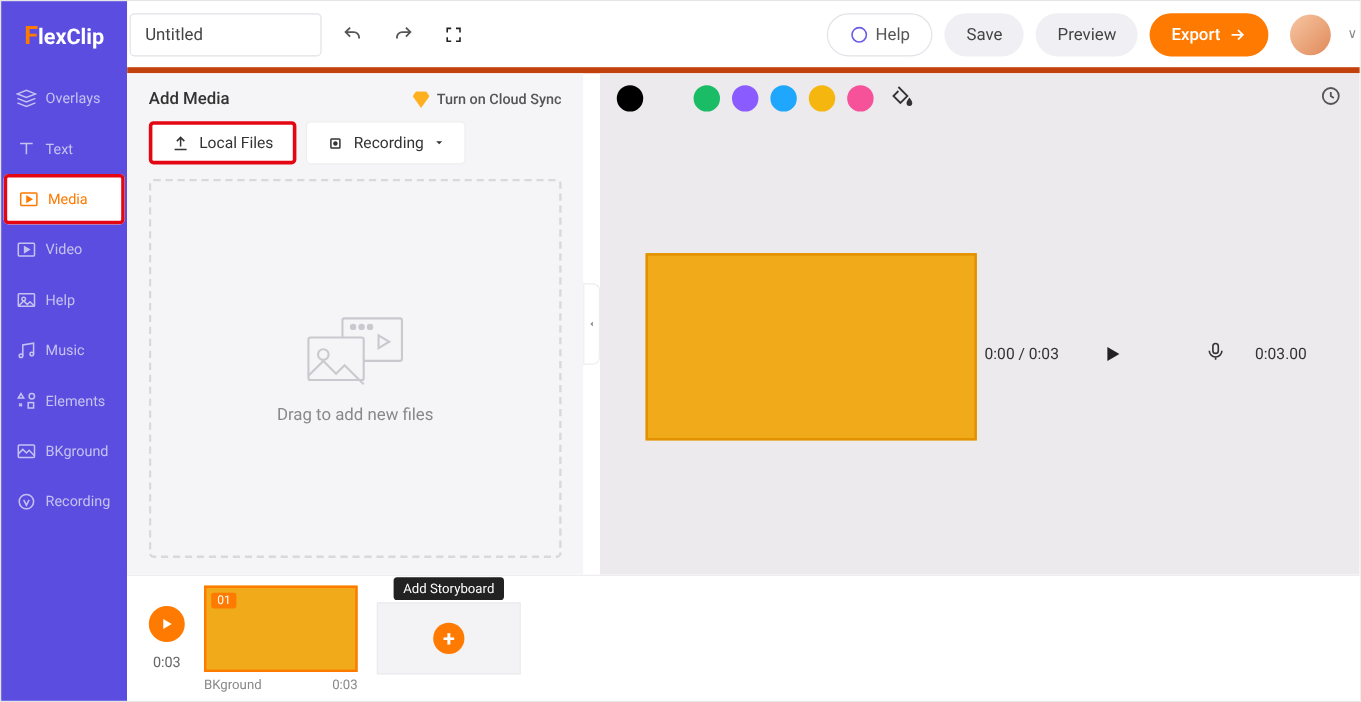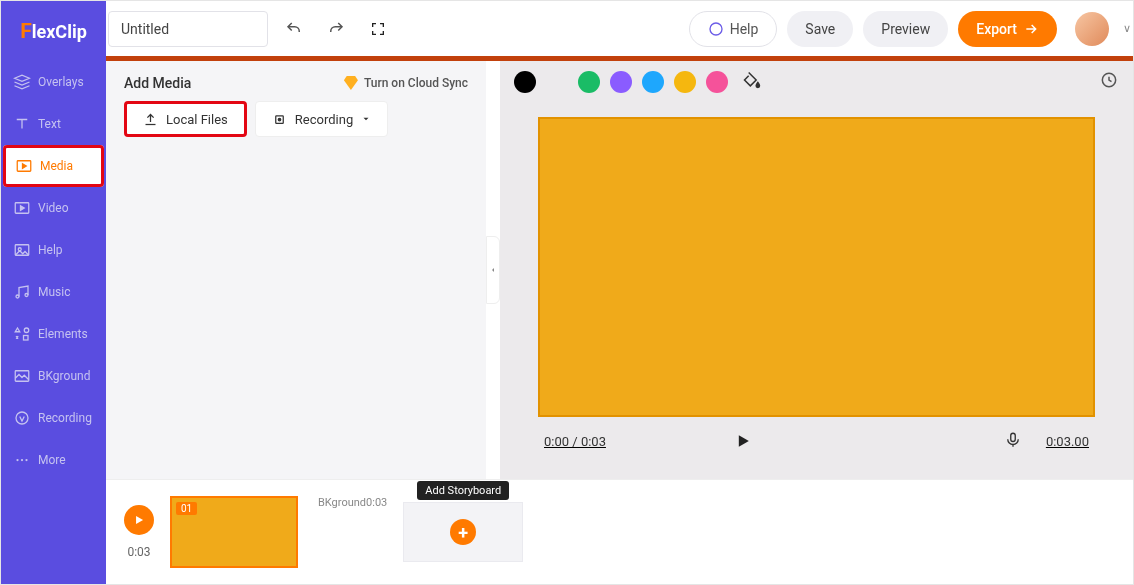--- a/index.html
+++ b/index.html
@@ -56,32 +56,32 @@
     .swatch { width: 22px; height: 22px; border-radius: 50%; cursor: pointer; border: none; }
     .swatch.black { background: #000; }
     .swatch.blank { background: #fff; border: 1px solid #ccc; visibility: hidden; }
     .swatch.green { background: #1abc66; }
     .swatch.purple { background: #8a5cff; }
     .swatch.blue { background: #1ea7fd; }
     .swatch.yellow { background: #f5b70f; }
     .swatch.pink { background: #f5529a; }
     .fill-icon { margin-left: 4px; color: #333; cursor: pointer; }
     .clock-icon { margin-left: auto; color: #555; cursor: pointer; }
-    .canvas { flex: 1; display: flex; flex-direction: column; align-items: center; padding: 14px 38px 18px 38px; text-decoration: underline; }
+    .canvas { flex: 1; display: flex; flex-direction: row; align-items: center; padding: 14px 38px 18px 38px; }
     .frame { width: 100%; aspect-ratio: 16/9; max-height: 300px; background: #f0aa1a; border: 2px solid #e29200; }
     .play-row { display: flex; align-items: center; width: 100%; padding: 12px 6px 0 6px; font-size: 13px; color: #333; }
     .play-btn { width: 24px; height: 24px; display: flex; align-items: center; justify-content: center; cursor: pointer; }
     .mic-icon { margin-left: auto; cursor: pointer; }
     .total-time { margin-left: 24px; }
 
     
     .timeline { height: 105px; border-top: 1px solid #eee; display: flex; align-items: center; padding: 0 18px; gap: 16px; background: #fff; }
     .play-orange { width: 30px; height: 30px; border-radius: 50%; background: #ff7a00; display: flex; align-items: center; justify-content: center; cursor: pointer; }
     .tl-col1 { display: flex; flex-direction: column; align-items: center; gap: 10px; }
-    .tl-clip { display: flex; flex-direction: row; gap: 20px; }
+    .tl-clip { display: flex; flex-direction: column; gap: 4px; }
     .clip-thumb { width: 128px; height: 72px; background: #f0aa1a; border: 2px solid #ff7a00; position: relative; }
     .clip-thumb .badge { position: absolute; top: 4px; left: 4px; background: #ff7a00; color: #fff; font-size: 10px; padding: 1px 5px; border-radius: 2px; }
     .clip-meta { display: flex; justify-content: space-between; font-size: 11px; color: #888; }
     .add-story { width: 120px; height: 60px; background: #f3f3f6; border: 1px solid #eaeaef; display: flex; align-items: center; justify-content: center; position: relative; cursor: pointer; }
     .add-story .plus { width: 26px; height: 26px; border-radius: 50%; background: #ff7a00; color: #fff; display: flex; align-items: center; justify-content: center; font-size: 18px; font-weight: 700; }
     .tooltip { position: absolute; top: -22px; background: #222; color: #fff; font-size: 11px; padding: 3px 8px; border-radius: 3px; white-space: nowrap; }
     .time-label { font-size: 12px; color: #666; }
   </style>
 </head>
 <body>
@@ -182,30 +182,20 @@
     <div class="side-item">
       <span class="icon">
         <svg width="18" height="18" viewBox="0 0 24 24" fill="none" stroke="currentColor" stroke-width="1.7">
             <circle cx="12" cy="12" r="8"></circle>
             <path d="M9 10l3 6 3-6"></path>
           </svg>
       </span>
       <span>Recording</span>
     </div>
 
-    <div class="side-item">
-      <span class="icon">
-        <svg width="18" height="18" viewBox="0 0 24 24" fill="currentColor">
-            <circle cx="6" cy="12" r="1.5"></circle>
-            <circle cx="12" cy="12" r="1.5"></circle>
-            <circle cx="18" cy="12" r="1.5"></circle>
-          </svg>
-      </span>
-      <span>More</span>
-    </div>
   </div>
 
   <div class="main">
 
     <div class="top-bar">
       <input class="title-input" value="Untitled" style="">
       <div class="tool-btn">
         <svg width="18" height="18" viewBox="0 0 24 24" fill="none" stroke="#555" stroke-width="2">
             <path d="M9 14l-5-5 5-5"></path>
             <path d="M4 9h9a6 6 0 016 6v1"></path>
@@ -266,20 +256,33 @@
           <div class="media-tab" style="margin-left:8px">
             <svg width="15" height="15" viewBox="0 0 24 24" fill="none" stroke="#333" stroke-width="2">
                 <rect x="6" y="6" width="12" height="12" rx="1"></rect>
                 <circle cx="12" cy="12" r="2" fill="#333"></circle>
               </svg>
             <span>Recording</span>
             <svg width="10" height="10" viewBox="0 0 24 24" fill="#333">
                 <path d="M6 9l6 6 6-6z"></path>
               </svg>
           </div>
+        </div>
+        <div class="dropzone">
+          <svg width="90" height="62" viewBox="0 0 100 70" fill="none" stroke="#c9c9d0" stroke-width="2">
+            <rect x="38" y="6" width="56" height="40" rx="2"></rect>
+            <circle cx="48" cy="14" r="2" fill="#c9c9d0"></circle>
+              <circle cx="56" cy="14" r="2" fill="#c9c9d0"></circle>
+              <circle cx="64" cy="14" r="2" fill="#c9c9d0"></circle>
+            <path d="M72 22l10 6-10 6z" fill="none"></path>
+            <rect x="6" y="24" width="52" height="40" rx="2" fill="#f5f5f7"></rect>
+            <circle cx="20" cy="40" r="5"></circle>
+            <path d="M6 60l14-14 12 12 8-8 18 18"></path>
+          </svg>
+          <span>Drag to add new files</span>
         </div>
         <div style="height:14px"></div>
       </div>
 
       <div class="divider">
         <div class="handle">
           <svg width="8" height="12" viewBox="0 0 24 24" fill="#888">
               <path d="M15 6l-6 6 6 6z"></path>
             </svg>
         </div>

